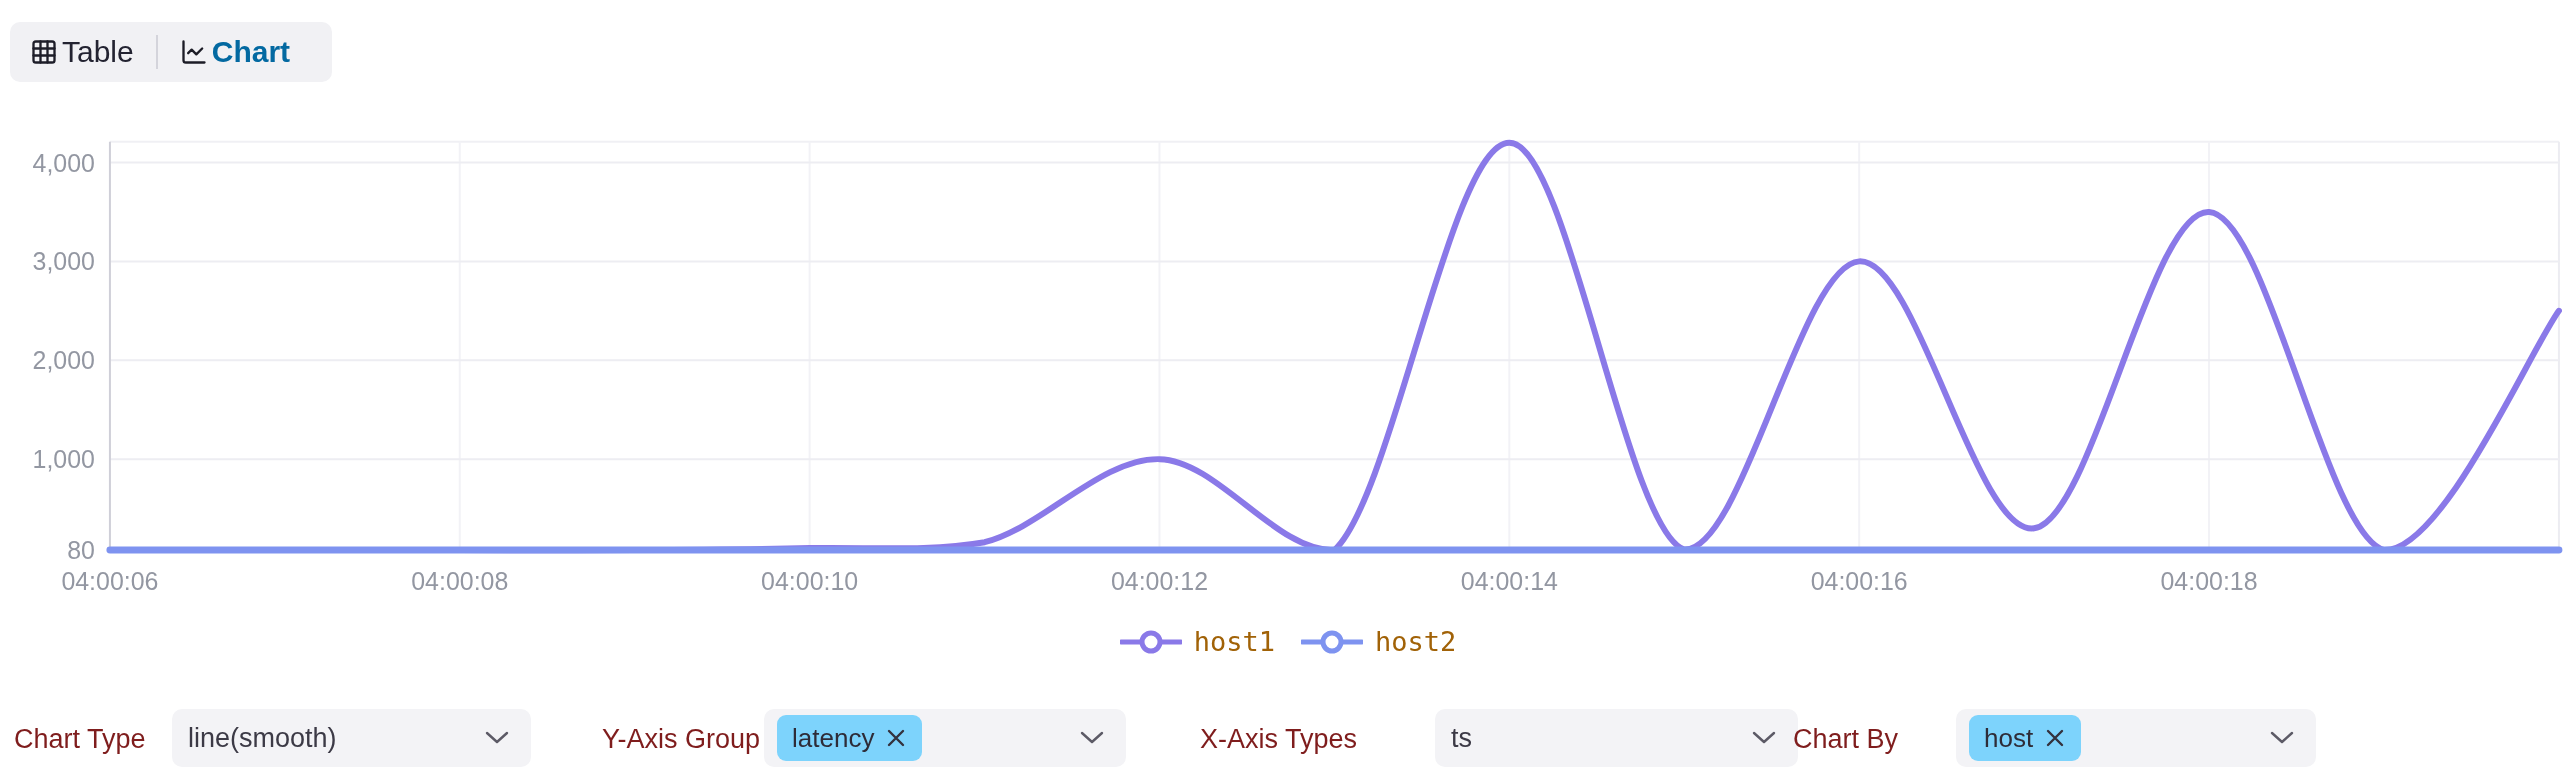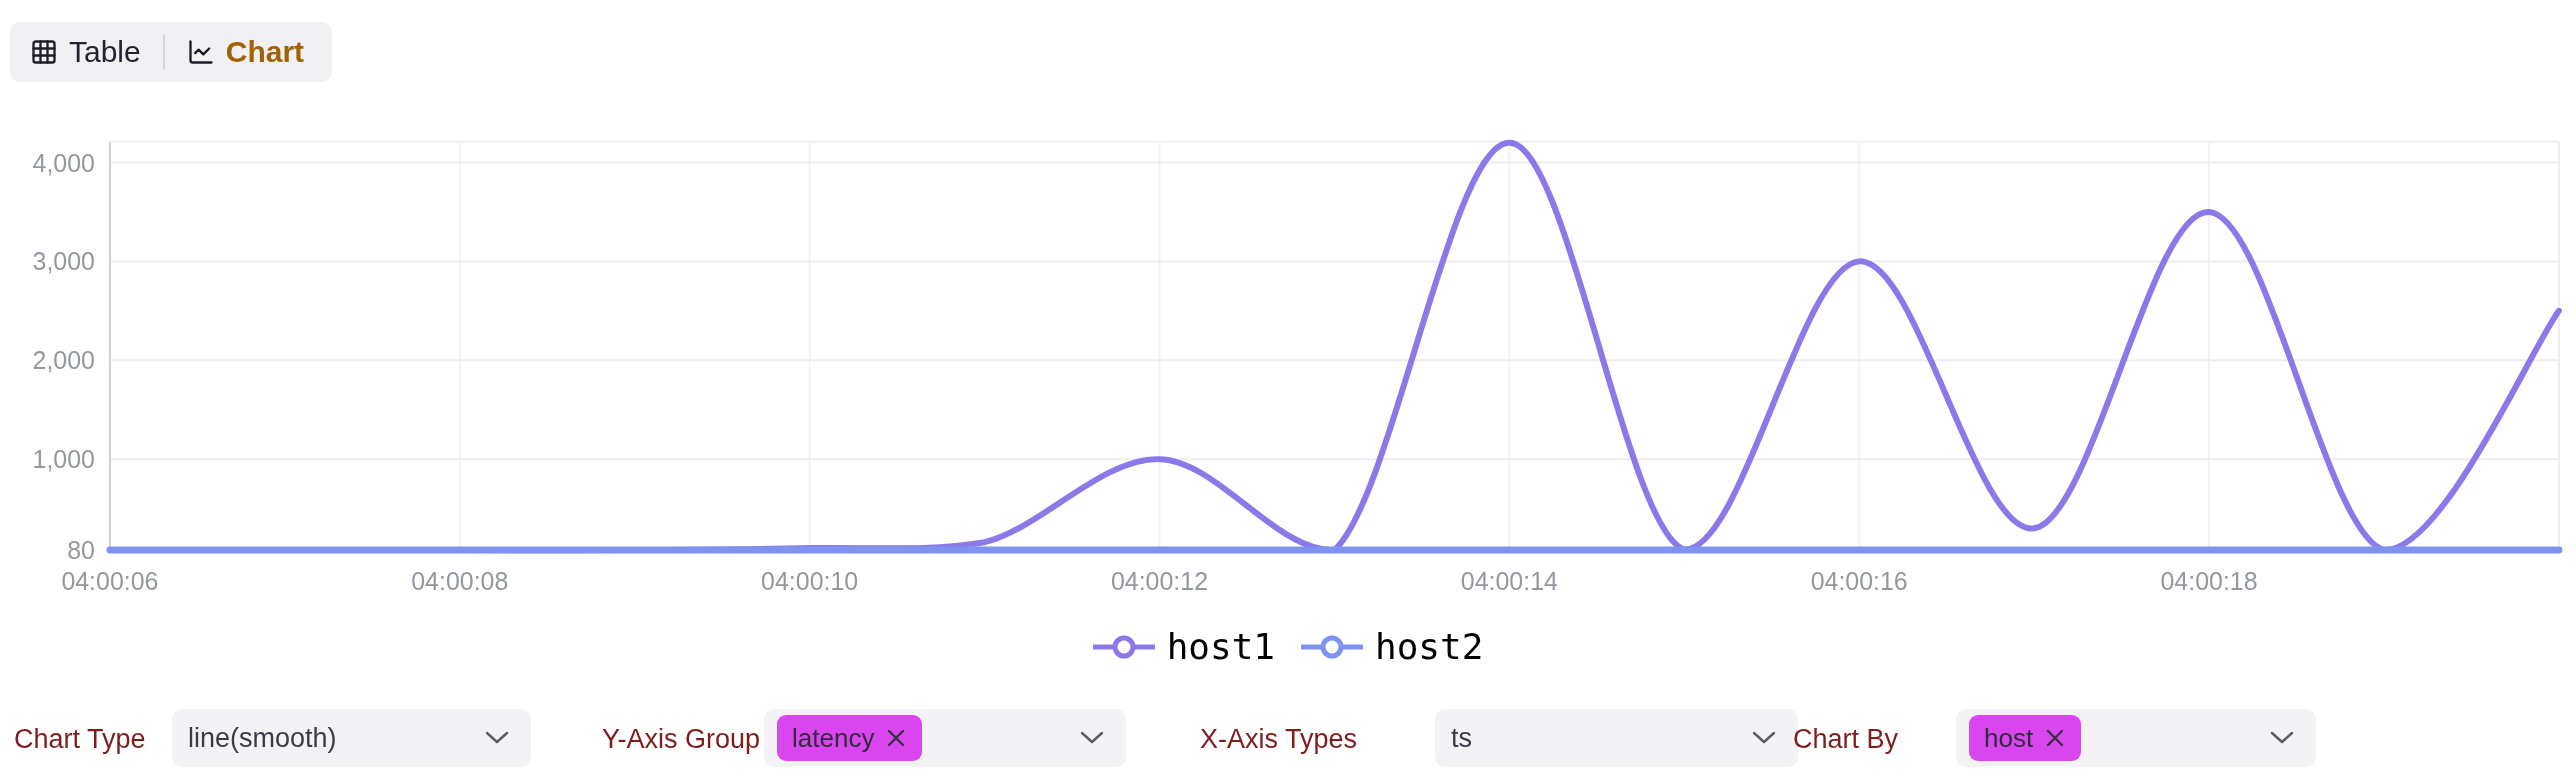--- a/index.html
+++ b/index.html
@@ -6,47 +6,47 @@
   body{
     width:2576px;height:773px;position:relative;background:#ffffff;overflow:hidden;
     font-family:"Liberation Sans",sans-serif;
   }
   
   .toggle{
     position:absolute;left:10px;top:22px;height:60px;width:322px;
     background:#f1f1f4;border-radius:10px;display:flex;align-items:center;
     padding:0;box-sizing:border-box;
   }
-  .seg{display:flex;align-items:center;gap:11px;border:none;background:transparent;
+  .seg{display:flex;align-items:center;gap:4px;border:none;background:transparent;
     cursor:pointer;padding:0;font-family:"Liberation Sans",sans-serif;}
   .seg-table{margin-left:20px;}
   .seg-chart{margin-left:22px;}
   .seg .lbl{font-size:30px;color:#232331;font-weight:500;}
-  .seg-chart .lbl{color:#a16207;font-weight:700;}
+  .seg-chart .lbl{color:#0369a1;font-weight:700;}
   .vdiv{width:2px;height:34px;background:#d4d4db;margin-left:22px;flex:0 0 auto;}
   .icon24{display:block;}
   
   #chart-svg{position:absolute;left:0;top:0;}
   .tick{font-family:"Liberation Sans",sans-serif;font-size:25px;fill:#9397a2;}
   
   #legend{position:absolute;left:0;top:626px;width:2576px;display:flex;
     justify-content:center;align-items:center;gap:26px;}
   .legend-item{display:flex;align-items:center;gap:12px;cursor:pointer;}
-  .legend-item span{font-family:"DejaVu Sans Mono",monospace;font-size:36px;color:#000000;}
+  .legend-item span{font-family:"DejaVu Sans Mono",monospace;font-size:27px;color:#a16207;}
   
   .ctl-label{position:absolute;top:724px;font-size:27px;color:#7f1d1d;white-space:nowrap;}
   .sel{
     position:absolute;top:709px;height:58px;background:#f3f3f6;border-radius:10px;
     display:flex;align-items:center;box-sizing:border-box;
     padding:0 22px 0 16px;cursor:pointer;gap:40px;
   }
   .sel .val{font-size:27px;color:#3c3a46;white-space:nowrap;}
   .sel .chev{margin-left:auto;flex:0 0 auto;}
   .tag{
-    display:flex;align-items:center;gap:11px;height:46px;background:#d946ef;
+    display:flex;align-items:center;gap:11px;height:46px;background:#7dd3fc;
     border-radius:9px;padding:0 15px;margin-left:-3px;
   }
   .tag span{font-size:26px;color:#2e2c38;white-space:nowrap;}
 </style>
 </head>
 <body>
 
 <div class="toggle">
   <button class="seg seg-table">
     <svg class="icon24" width="28" height="28" viewBox="0 0 24 24" fill="none" stroke="#1e1e29" stroke-width="2" stroke-linecap="round" stroke-linejoin="round">

